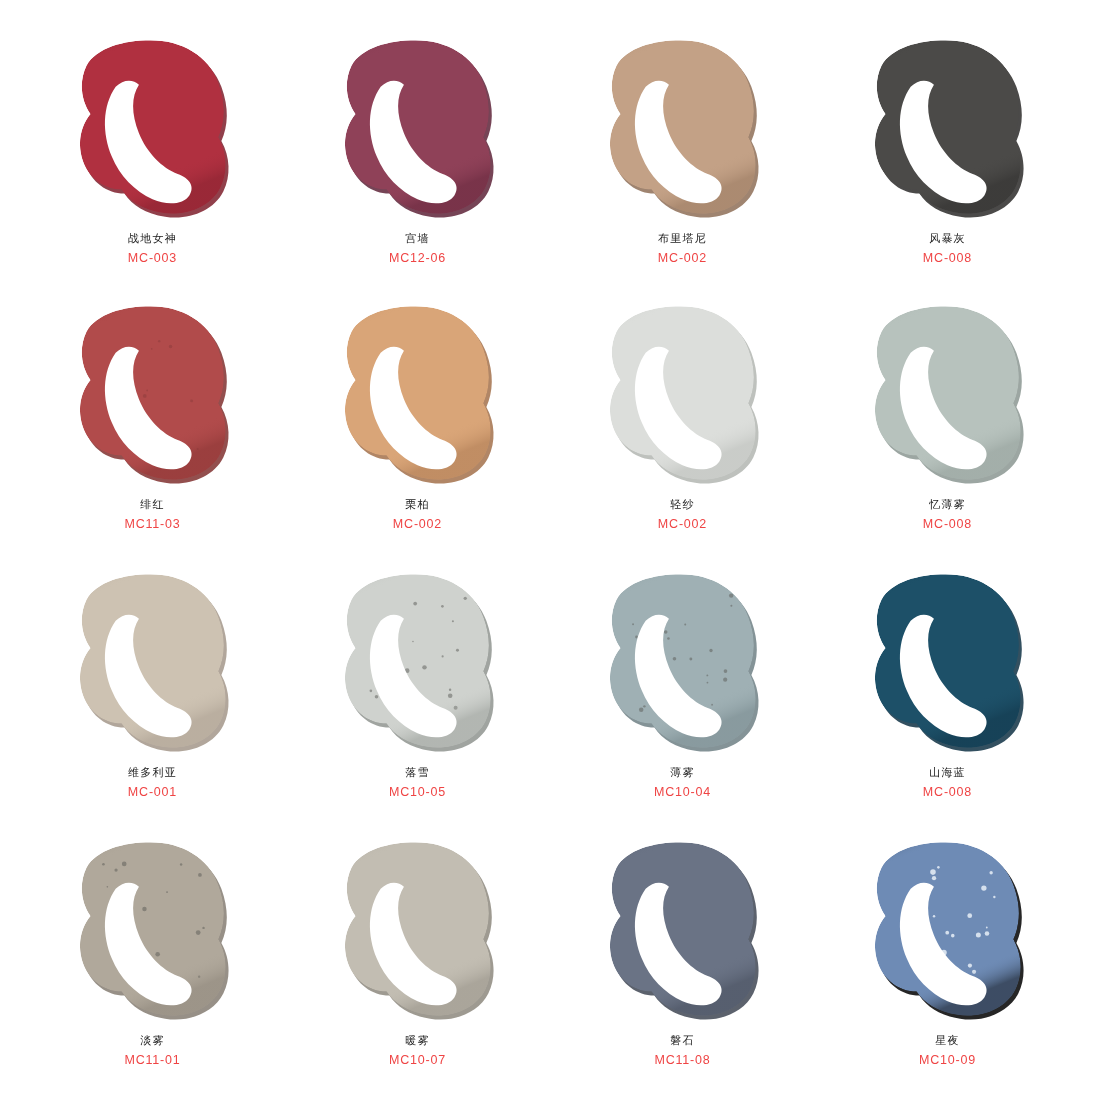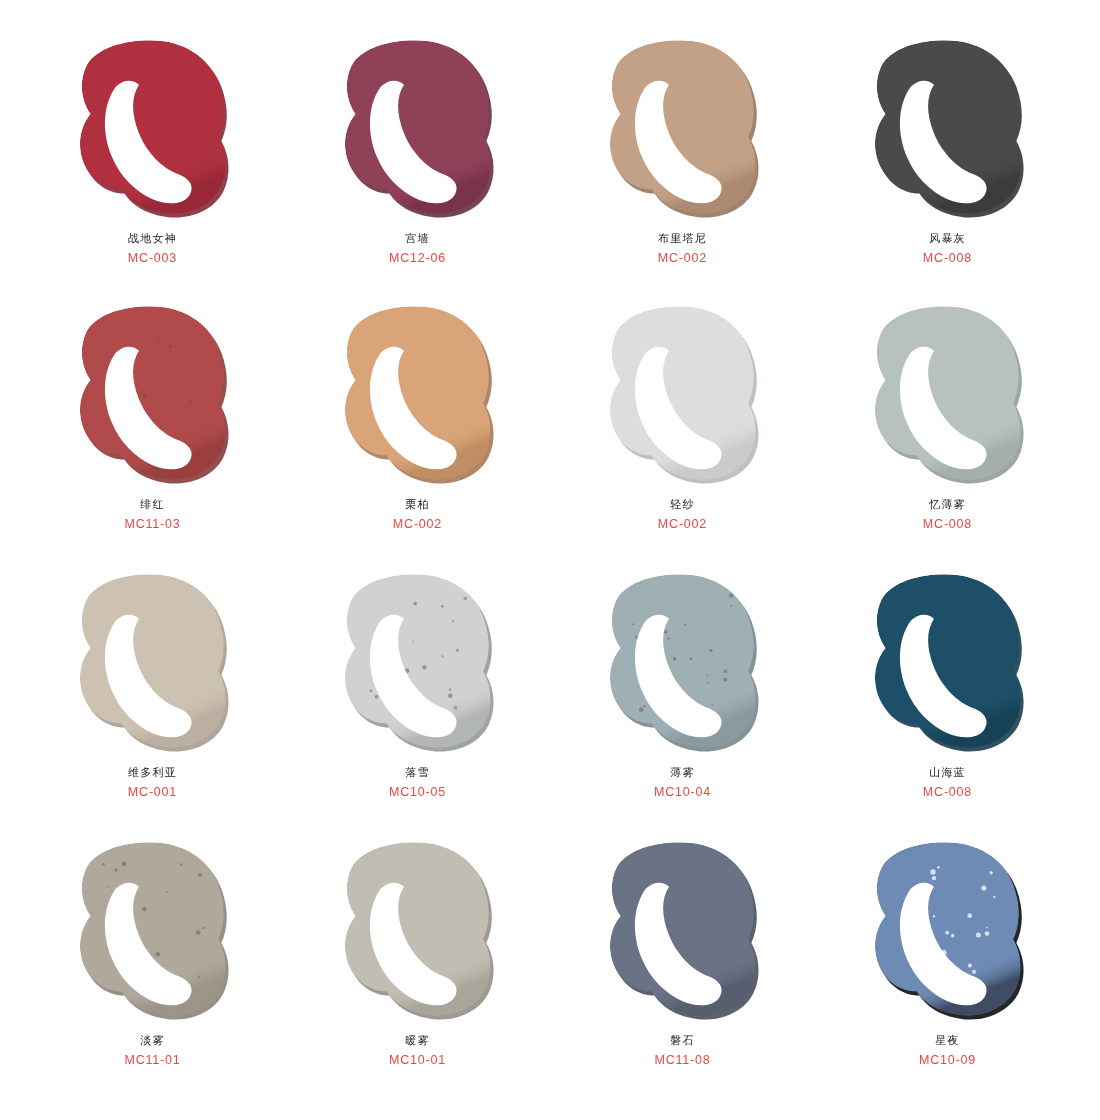--- a/index.html
+++ b/index.html
@@ -522,21 +522,21 @@
           <path d="M80,4 C112,4 140,20 150,48 C158,70 157,88 150,104 C159,120 160,140 152,156 C142,176 116,186 92,182 C72,179 58,170 50,158 C32,158 16,146 10,128 C4,110 8,92 18,80 C8,66 6,46 14,30 C24,12 52,4 80,4 Z" fill="#8d887e" transform="translate(3,4)" opacity="0.85"></path>
           <g clip-path="url(#c13)">
             <path d="M80,4 C112,4 140,20 150,48 C158,70 157,88 150,104 C159,120 160,140 152,156 C142,176 116,186 92,182 C72,179 58,170 50,158 C32,158 16,146 10,128 C4,110 8,92 18,80 C8,66 6,46 14,30 C24,12 52,4 80,4 Z" fill="#c2bdb2"></path>
             <path d="M80,4 C112,4 140,20 150,48 C158,70 157,88 150,104 C159,120 160,140 152,156 C142,176 116,186 92,182 C72,179 58,170 50,158 C32,158 16,146 10,128 C4,110 8,92 18,80 C8,66 6,46 14,30 C24,12 52,4 80,4 Z" fill="url(#g13)"></path>
           </g>
           <path d="M44,52 C30,72 30,100 40,124 C48,144 64,160 82,168 C98,175 114,173 120,164 C126,155 120,146 108,142 C92,136 76,120 68,100 C60,80 60,62 68,50 C62,44 52,44 44,52 Z" fill="#ffffff"></path>
         </svg>
       </div>
       <div class="swatch-caption">
         <div class="swatch-name">暖雾</div>
-        <div class="swatch-code">MC10-01</div>
+        <div class="swatch-code">MC10-07</div>
       </div>
     </div>
     <div class="swatch-cell row-4">
       <div class="swatch-art">
         <svg class="swatch-shape" viewBox="0 0 165 190" preserveAspectRatio="xMidYMid meet">
           <defs>
             <linearGradient id="g14" x1="0" y1="0" x2="0.35" y2="1">
               <stop offset="0%" stop-color="#3f4654" stop-opacity="0.55"></stop>
               <stop offset="14%" stop-color="#6a7385" stop-opacity="0"></stop>
               <stop offset="86%" stop-color="#6a7385" stop-opacity="0"></stop>

